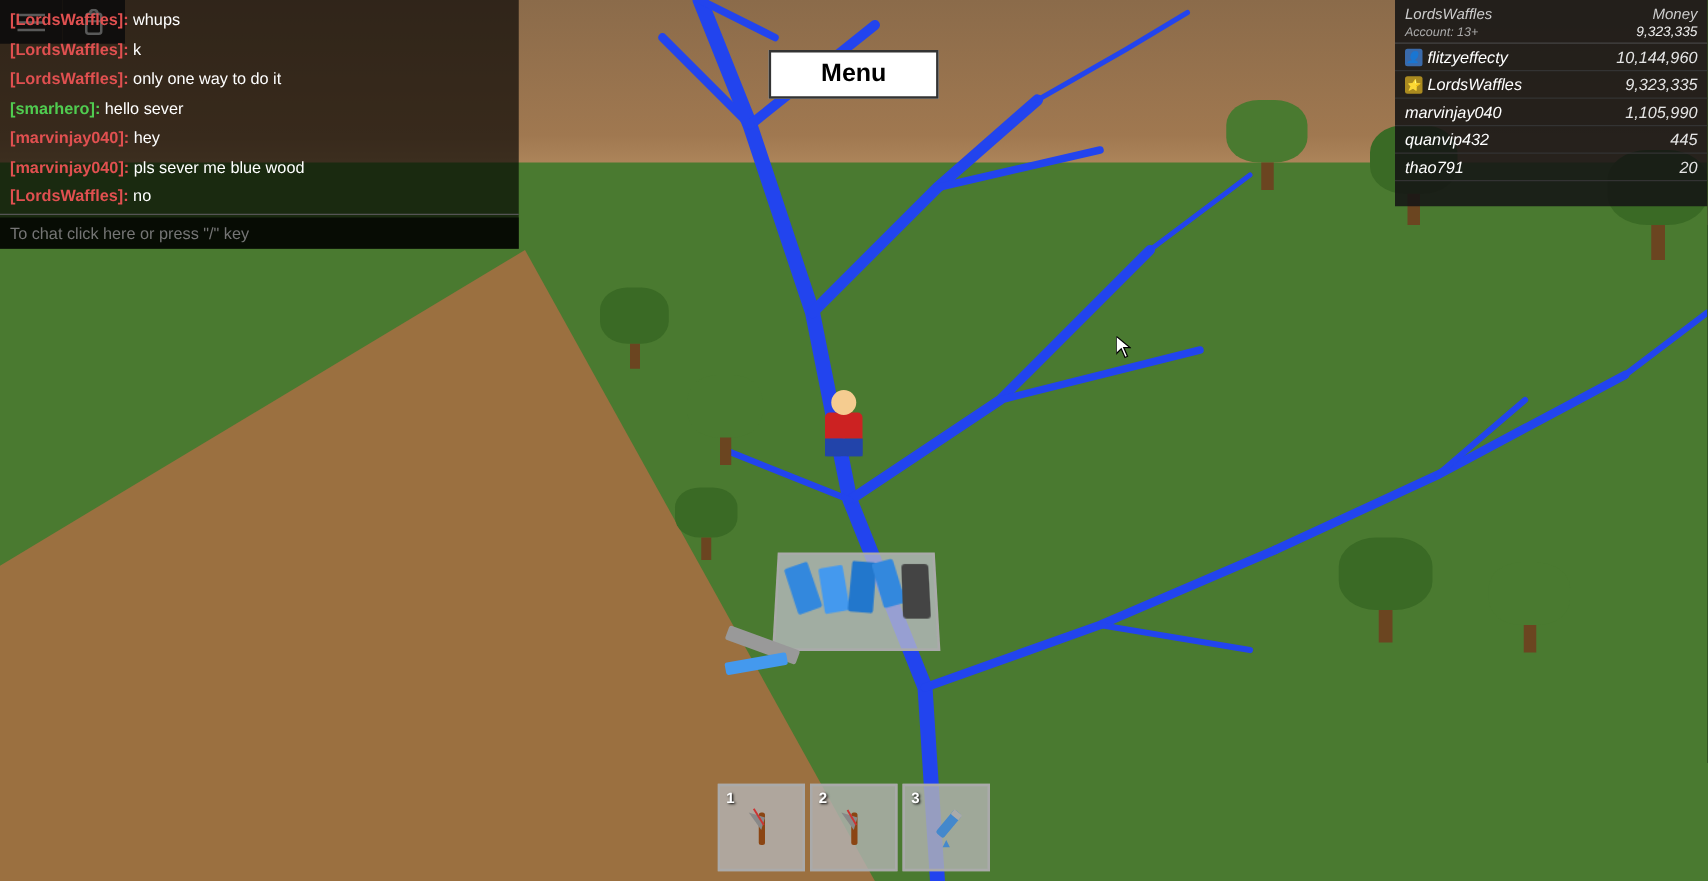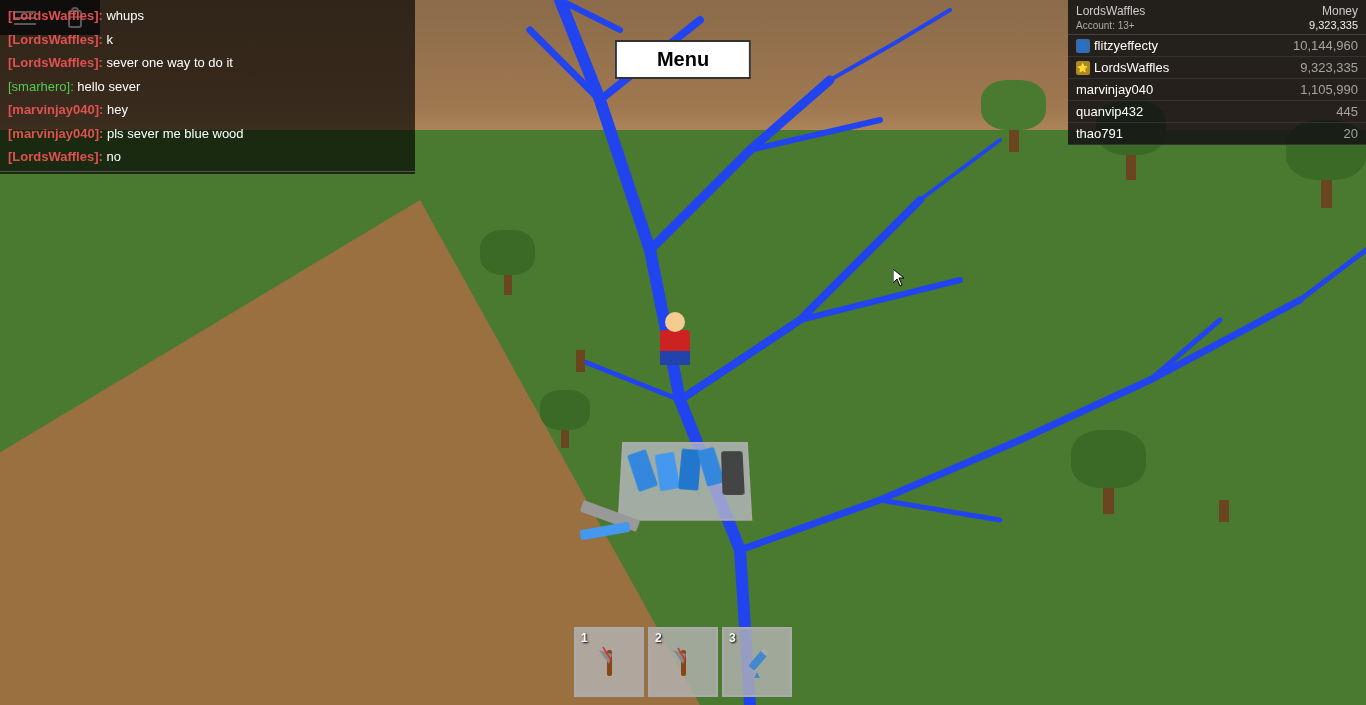--- a/index.html
+++ b/index.html
@@ -111,26 +111,27 @@
       font-size: 20px;
       font-weight: bold;
       cursor: pointer;
       z-index: 100;
     }
 
     
     #leaderboard {
       position: absolute;
       top: 0; right: 0;
-      width: 298px;
+      width: 250px;
       background: rgba(20,20,20,0.88);
       color: #fff;
       font-size: 13px;
       z-index: 100;
-      padding-bottom: 0;
+      padding-bottom: 20px;
+      font-style: italic;
     }
 
     #lb-header {
       display: flex;
       justify-content: space-between;
       padding: 4px 8px 2px;
       font-size: 12px;
       color: #ccc;
       border-bottom: 1px solid #444;
     }
@@ -154,39 +155,39 @@
       background: #555;
       border-radius: 2px;
       display: inline-flex;
       align-items: center;
       justify-content: center;
       font-size: 9px;
     }
     .lb-icon.user { background: #3a6aaa; }
     .lb-icon.star { background: #aa8a20; }
 
-    .lb-money { color: #a3a3a3; }
+    .lb-money { color: #e5e5e5; }
 
     
     #chat-panel {
       position: absolute;
       top: 0; left: 0;
       width: 415px;
       background: rgba(0,0,0,0.65);
       z-index: 100;
       padding: 4px 0 0 0;
     }
 
     .chat-msg {
       padding: 2px 8px;
       font-size: 13px;
       line-height: 1.5;
     }
     .chat-name-red { color: #e05050; font-weight: bold; }
-    .chat-name-green { color: #50cc50; font-weight: normal; }
+    .chat-name-green { color: #50cc50; font-weight: bold; }
     .chat-text { color: #ffffff; }
 
     #chat-divider {
       width: 100%;
       height: 1px;
       background: #555;
       margin: 2px 0;
     }
 
     #chat-input-bar {
@@ -416,27 +417,28 @@
         </div>
         <div class="lb-money">20</div>
       </div>
     </div>
 </div>
 
 <div id="chat-panel">
   <div id="chat-messages">
       <div class="chat-msg"><span class="chat-name-red">[LordsWaffles]:</span><span class="chat-text"> whups</span></div>
       <div class="chat-msg"><span class="chat-name-red">[LordsWaffles]:</span><span class="chat-text"> k</span></div>
-      <div class="chat-msg"><span class="chat-name-red">[LordsWaffles]:</span><span class="chat-text"> sever one way to do it</span></div>
+      <div class="chat-msg"><span class="chat-name-red">[LordsWaffles]:</span><span class="chat-text"> only one way to do it</span></div>
       <div class="chat-msg"><span class="chat-name-green">[smarhero]:</span><span class="chat-text"> hello sever</span></div>
       <div class="chat-msg"><span class="chat-name-red">[marvinjay040]:</span><span class="chat-text"> hey</span></div>
       <div class="chat-msg"><span class="chat-name-red">[marvinjay040]:</span><span class="chat-text"> pls sever me blue wood</span></div>
       <div class="chat-msg"><span class="chat-name-red">[LordsWaffles]:</span><span class="chat-text"> no</span></div>
     </div>
   <div id="chat-divider"></div>
+  <input id="chat-input-bar" type="text" readonly="" placeholder="To chat click here or press &quot;/&quot; key" style="">
 </div>
 
 <div id="hotbar">
 
 <div class="hotbar-slot">
       <span class="hotbar-slot-num">1</span>
       <div><svg width="36" height="36" viewBox="0 0 36 36">
       <rect x="16" y="8" width="5" height="26" rx="2" fill="#8b4513"></rect>
       <path d="M8,8 L21,12 L18,22 Z" fill="#888"></path>
       <line x1="12" y1="5" x2="20" y2="18" stroke="#cc3333" stroke-width="1.5"></line>

